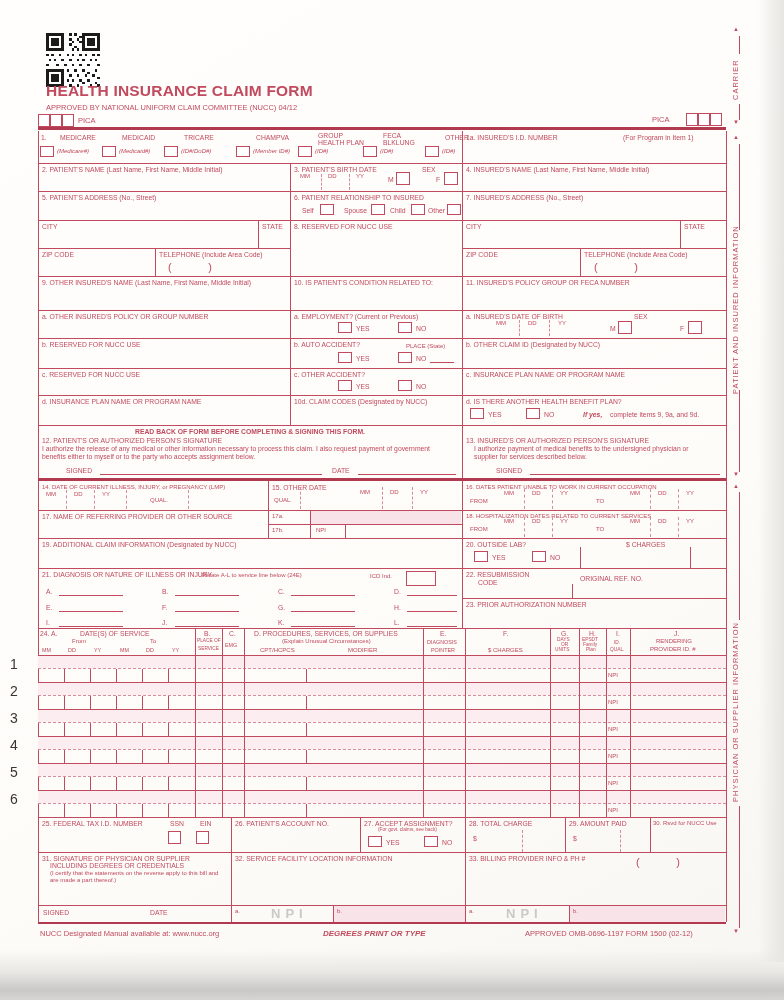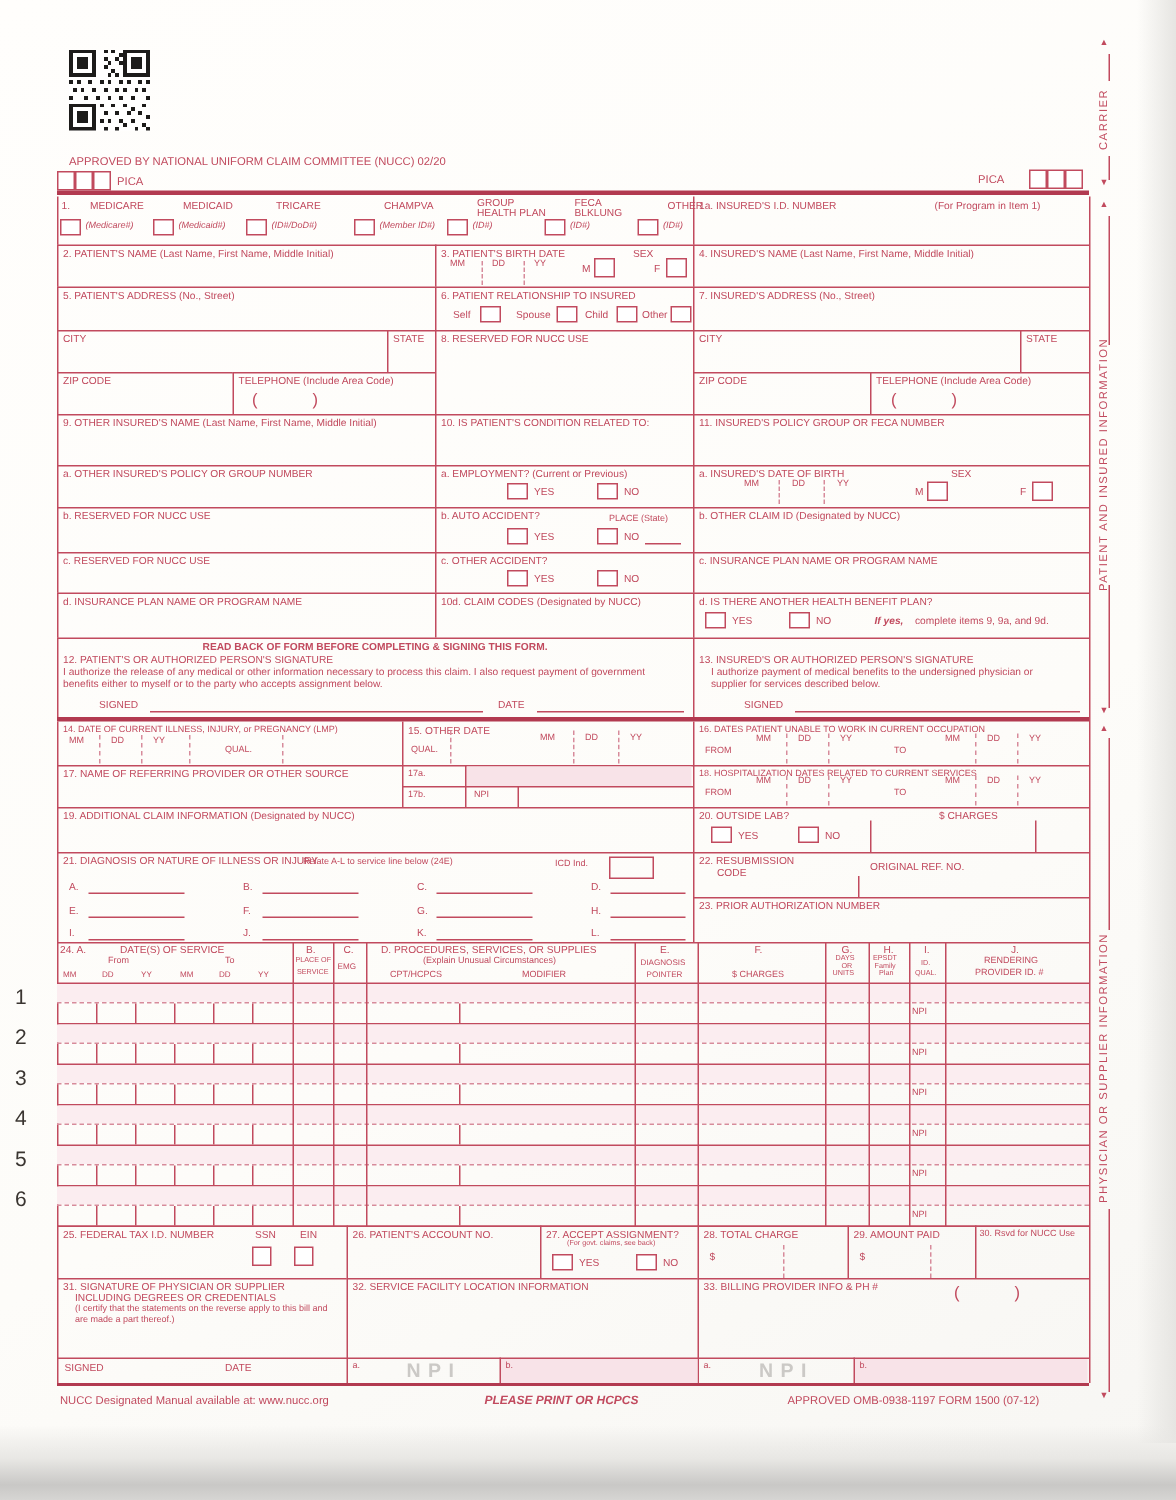--- a/index.html
+++ b/index.html
@@ -138,21 +138,22 @@
           <rect x="13" y="18" width="1" height="1"></rect>
         <rect x="16" y="18" width="1" height="1"></rect>
           <rect x="14" y="19" width="1" height="1"></rect>
           <rect x="19" y="19" width="1" height="1"></rect>
         <rect x="9" y="20" width="1" height="1"></rect>
           <rect x="12" y="20" width="1" height="1"></rect>
           <rect x="17" y="20" width="1" height="1"></rect>
         <rect x="20" y="20" width="1" height="1"></rect>
       </g>
     </svg>
-    <span class="lb t75" style="left:8px;top:104px">APPROVED BY NATIONAL UNIFORM CLAIM COMMITTEE (NUCC) 02/20</span>
+    <span class="title" style="left:8px;top:82px">HEALTH INSURANCE CLAIM FORM</span>
+    <span class="lb t75" style="left:8px;top:104px">APPROVED BY NATIONAL UNIFORM CLAIM COMMITTEE (NUCC) 04/12</span>
 
     <div class="cb" style="left:0;top:114px;width:12px;height:13px"></div>
     <div class="cb" style="left:12px;top:114px;width:12px;height:13px"></div>
     <div class="cb" style="left:24px;top:114px;width:12px;height:13px"></div>
     <span class="lb t75" style="left:40px;top:117px">PICA</span>
     <span class="lb t75" style="left:614px;top:116px">PICA</span>
     <div class="cb" style="left:648px;top:113px;width:12px;height:13px"></div>
     <div class="cb" style="left:660px;top:113px;width:12px;height:13px"></div>
     <div class="cb" style="left:672px;top:113px;width:12px;height:13px"></div>
     <div class="bar" style="left:0;top:127px;width:688px;height:3px"></div>
@@ -591,19 +592,19 @@
     <span class="wm" style="left:233px;top:906px">NPI</span>
     <span class="lb t6" style="left:299px;top:908px">b.</span>
     <span class="lb t6" style="left:431px;top:908px">a.</span>
     <span class="wm" style="left:468px;top:906px">NPI</span>
     <span class="lb t6" style="left:535px;top:908px">b.</span>
 
     <div class="vl" style="left:688px;top:131px;height:791px"></div>
     <div class="bar" style="left:0;top:922px;width:688px;height:2px"></div>
 
     <span class="lb t75" style="left:2px;top:930px">NUCC Designated Manual available at: www.nucc.org</span>
-    <span class="lb t8 bd it" style="left:285px;top:929px">PLEASE PRINT OR HCPCS</span>
-    <span class="lb t75" style="left:487px;top:930px">APPROVED OMB-0938-1197 FORM 1500 (07-12)</span>
+    <span class="lb t8 bd it" style="left:285px;top:929px">DEGREES PRINT OR TYPE</span>
+    <span class="lb t75" style="left:487px;top:930px">APPROVED OMB-0696-1197 FORM 1500 (02-12)</span>
   </div>
 
   <div class="shadow-r"></div>
   <div class="shadow-b"></div>
 </div>
 
 </body></html>

